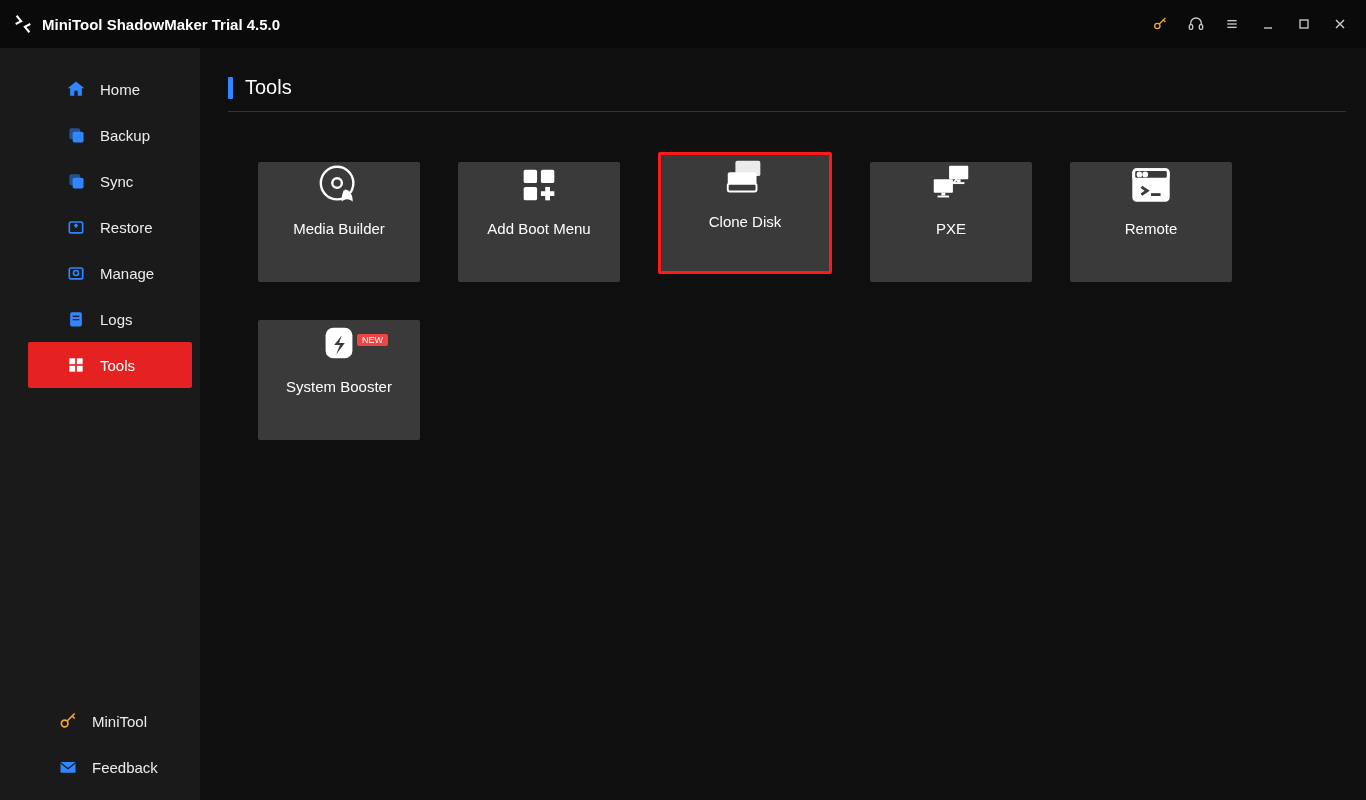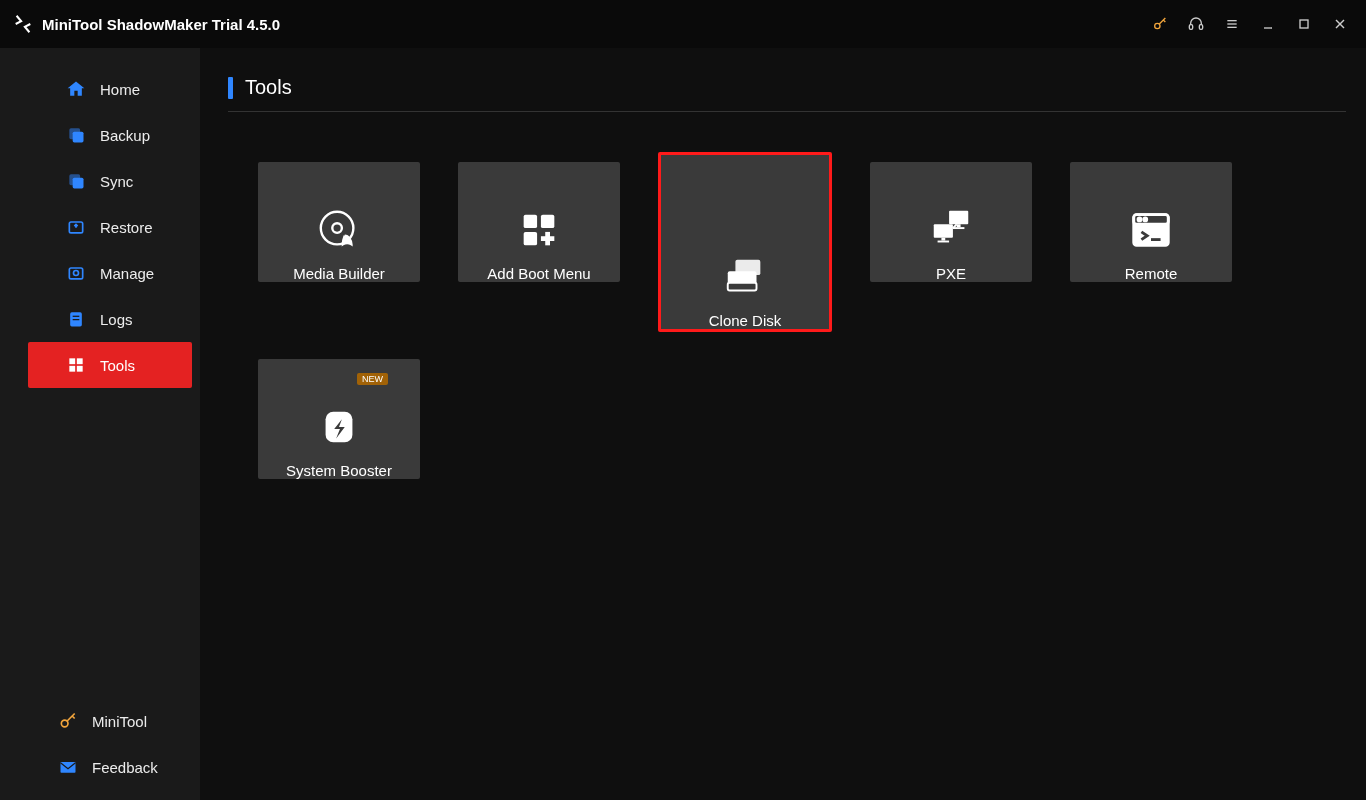--- a/index.html
+++ b/index.html
@@ -110,43 +110,43 @@
     flex-wrap: wrap;
     gap: 38px;
     padding-left: 30px;
   }
   .card {
     width: 162px; height: 120px;
     background: #3a3a3a;
     display: flex;
     flex-direction: column;
     align-items: center;
-    justify-content: flex-end;
+    justify-content: flex-start;
     cursor: pointer;
     position: relative;
     border-radius: 2px;
   }
   .card.highlight {
     border: 3px solid #ff1a1a;
-    width: 174px; height: 180px;
+    width: 174px; height: 122px;
     background: #3a3a3a;
     margin-top: -10px;
     margin-bottom: -11px;
   }
   .card .cicon {
     width: 46px; height: 46px;
     margin-bottom: 12px;
     display: flex; align-items: center; justify-content: center;
     color: #fff;
   }
   .card .clabel { font-size: 15px; }
   .card .badge {
     position: absolute;
     top: 14px; right: 32px;
-    background: #a16207;
+    background: #ef4444;
     color: #fff;
     font-size: 9px;
     padding: 1px 5px;
     border-radius: 2px;
   }
 </style>
 </head>
 <body>
 
 <div class="titlebar">

